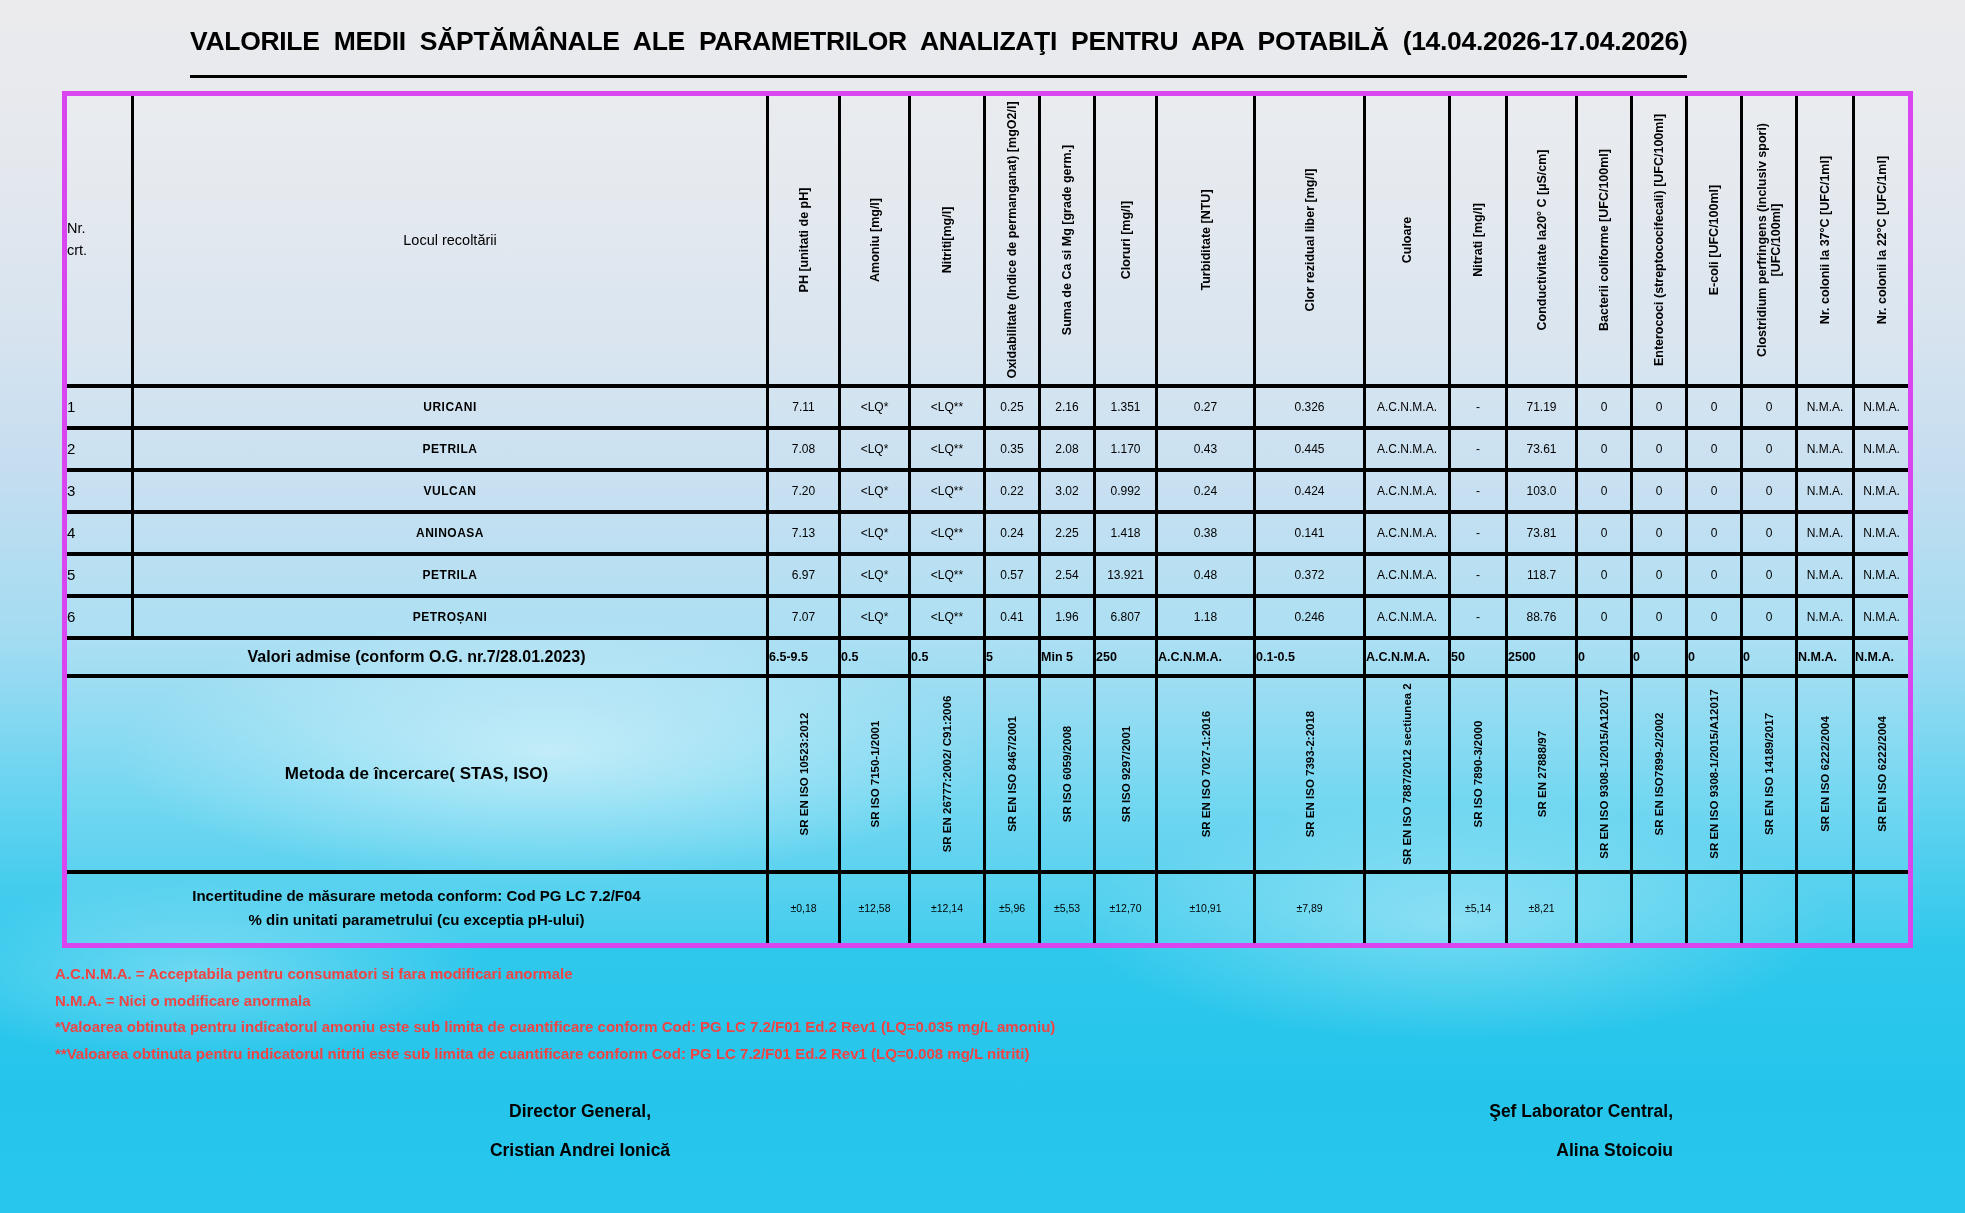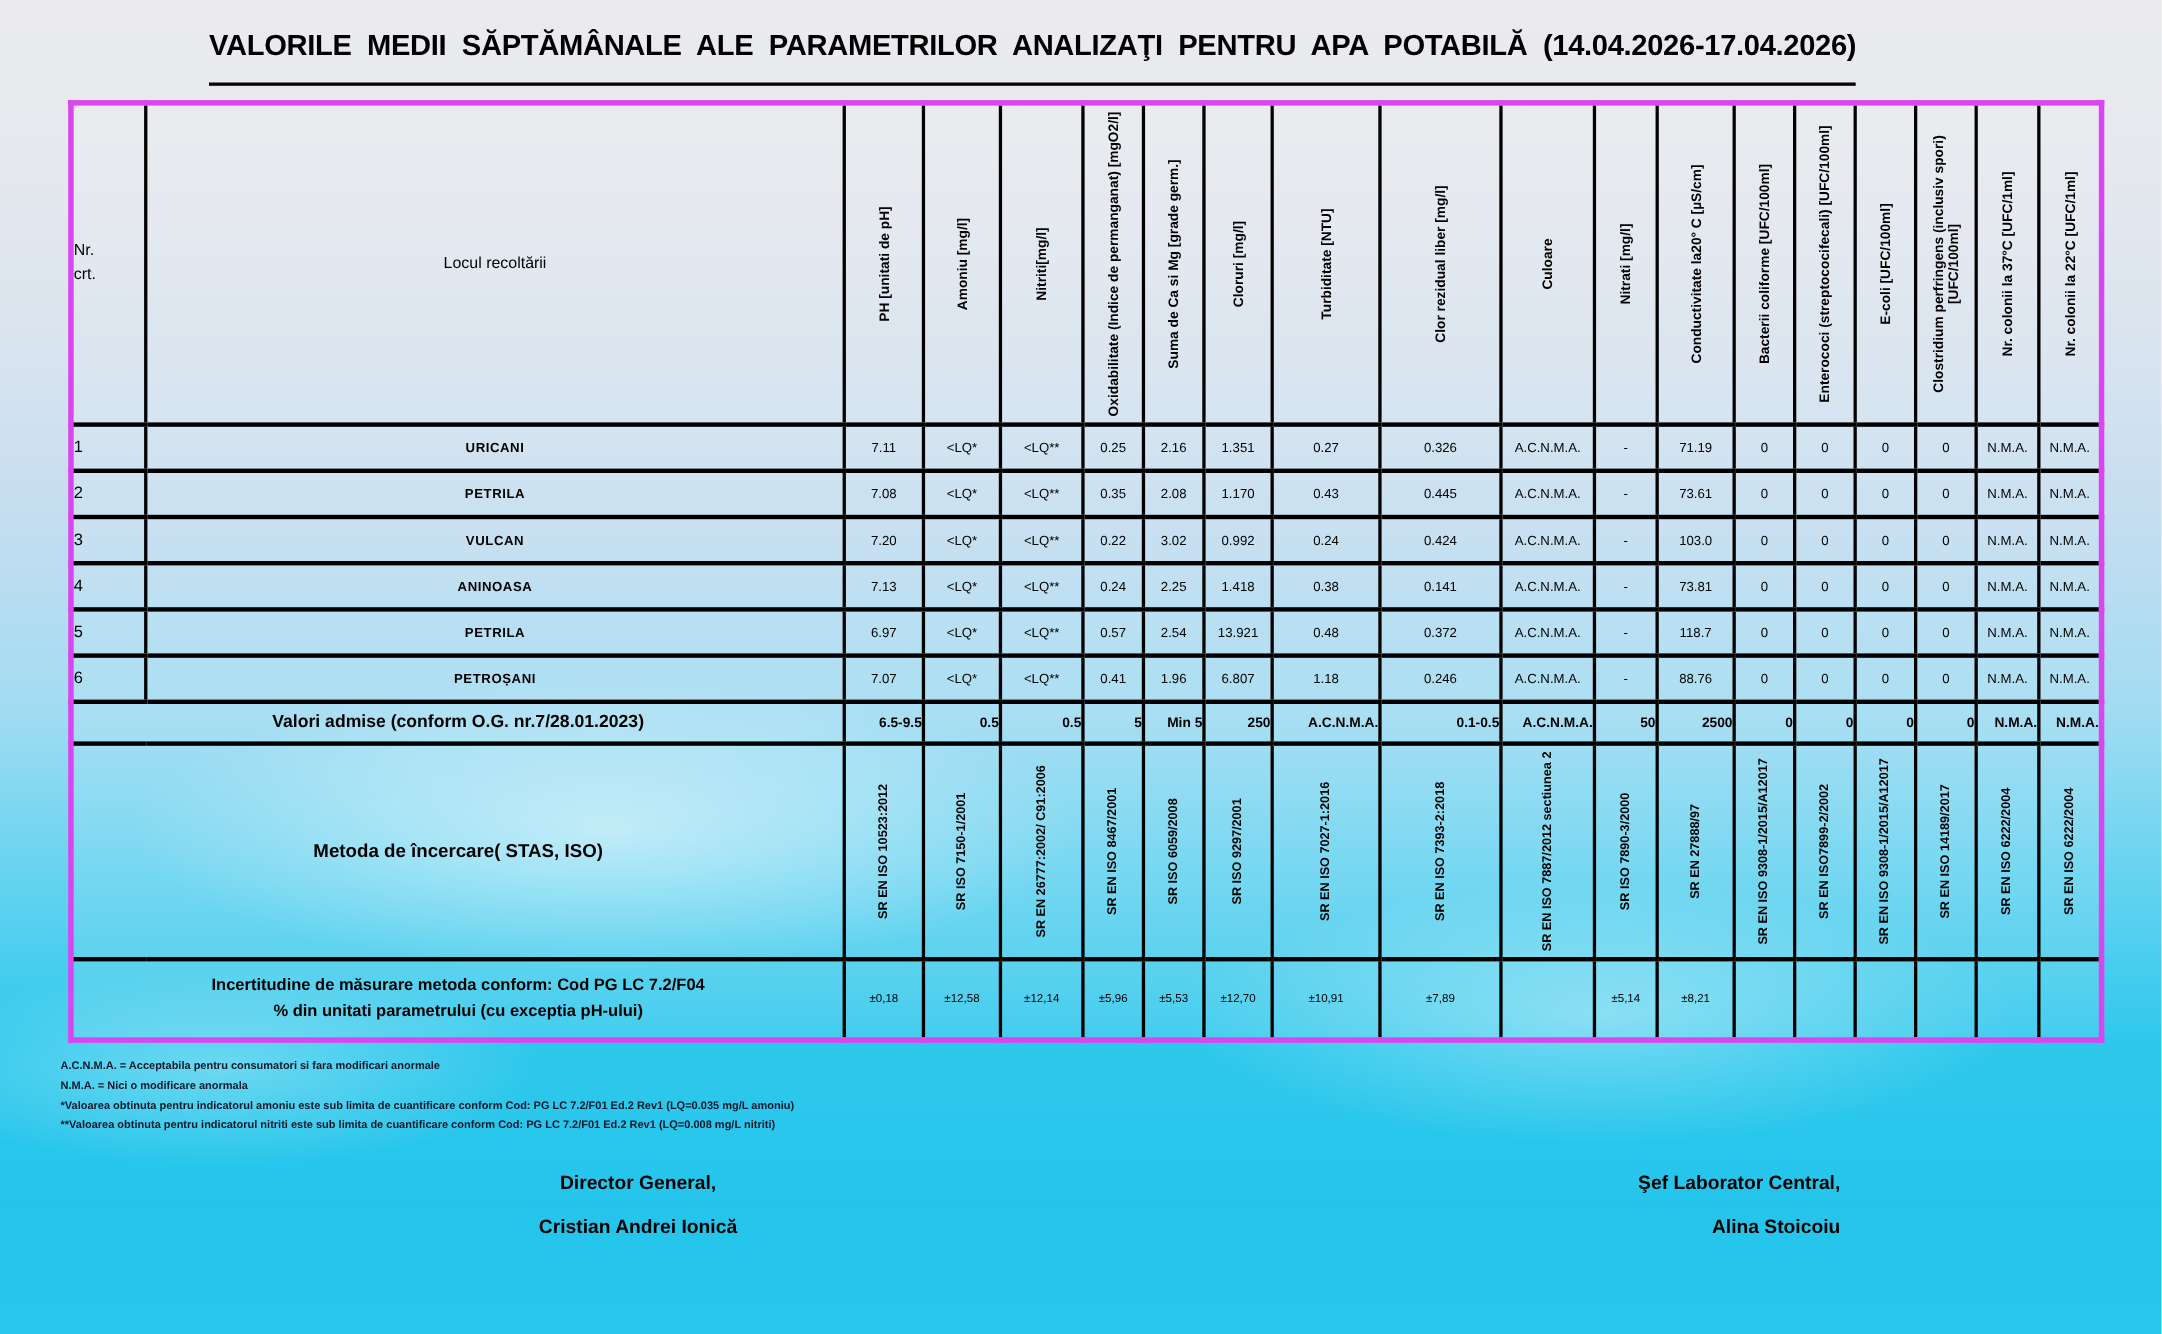--- a/index.html
+++ b/index.html
@@ -37,29 +37,29 @@
   .vtxt{
     position:absolute;left:50%;top:50%;
     transform:translate(-50%,-50%) rotate(-90deg);
     text-align:center;line-height:1.12;
   }
   .hdrtxt{width:282px;font-weight:bold;font-size:12.5px;}
   .mettxt{width:188px;font-weight:bold;font-size:11.5px;}
   td.nr{font-size:15px;text-align:left;padding-left:10px;}
   td.loc{font-weight:bold;font-size:12px;text-align:center;letter-spacing:0.5px;}
   td.val{font-size:12px;text-align:center;}
-  td.adm{font-weight:bold;font-size:12.5px;text-align:right;}
+  td.adm{font-weight:bold;font-size:12.5px;text-align:left;}
   td.lbl{font-weight:bold;text-align:center;}
   .lbl-admise{font-size:16px;}
   .lbl-metoda{font-size:17px;}
   .lbl-incert{font-size:15px;line-height:1.6;}
   td.unc{font-size:10.5px;text-align:center;}
   .footnotes{
-    margin:13px 0 0 55px;font-weight:bold;font-size:10px;
-    color:#0f172a;line-height:1.78;
+    margin:13px 0 0 55px;font-weight:bold;font-size:15px;
+    color:#ef4444;line-height:1.78;
   }
   .signatures{position:relative;margin-top:24px;height:130px;font-weight:bold;font-size:17.5px;}
   .sig{position:absolute;text-align:center;line-height:2.25;}
   .sig-left{left:365px;width:430px;}
   .sig-right{left:1213px;width:460px;text-align:right;}
 </style>
 </head>
 <body>
 
 <div>

